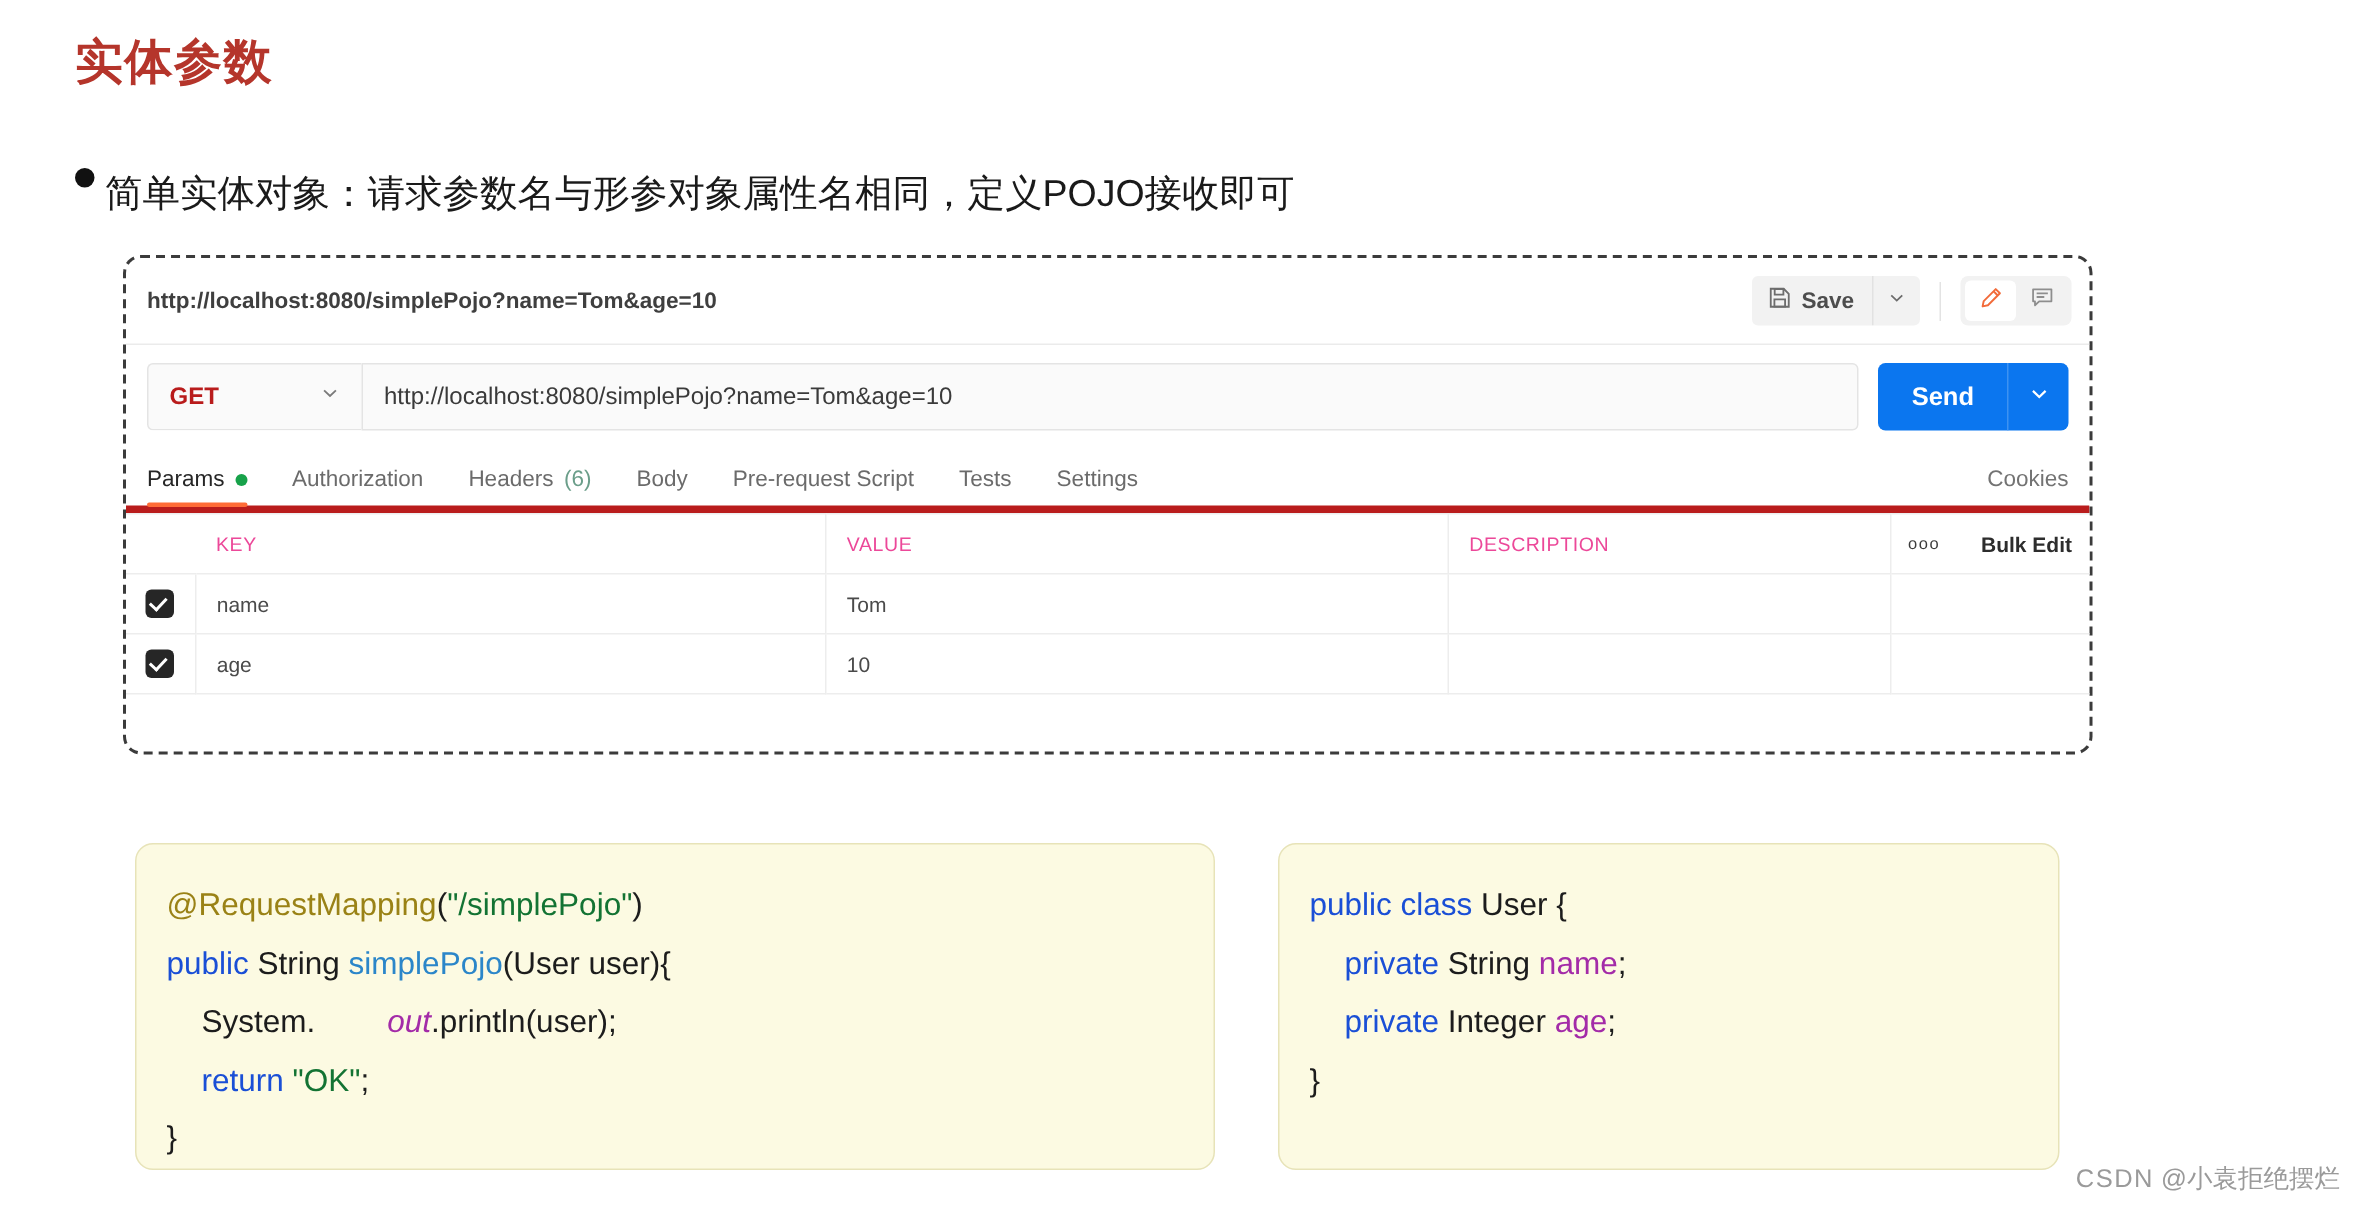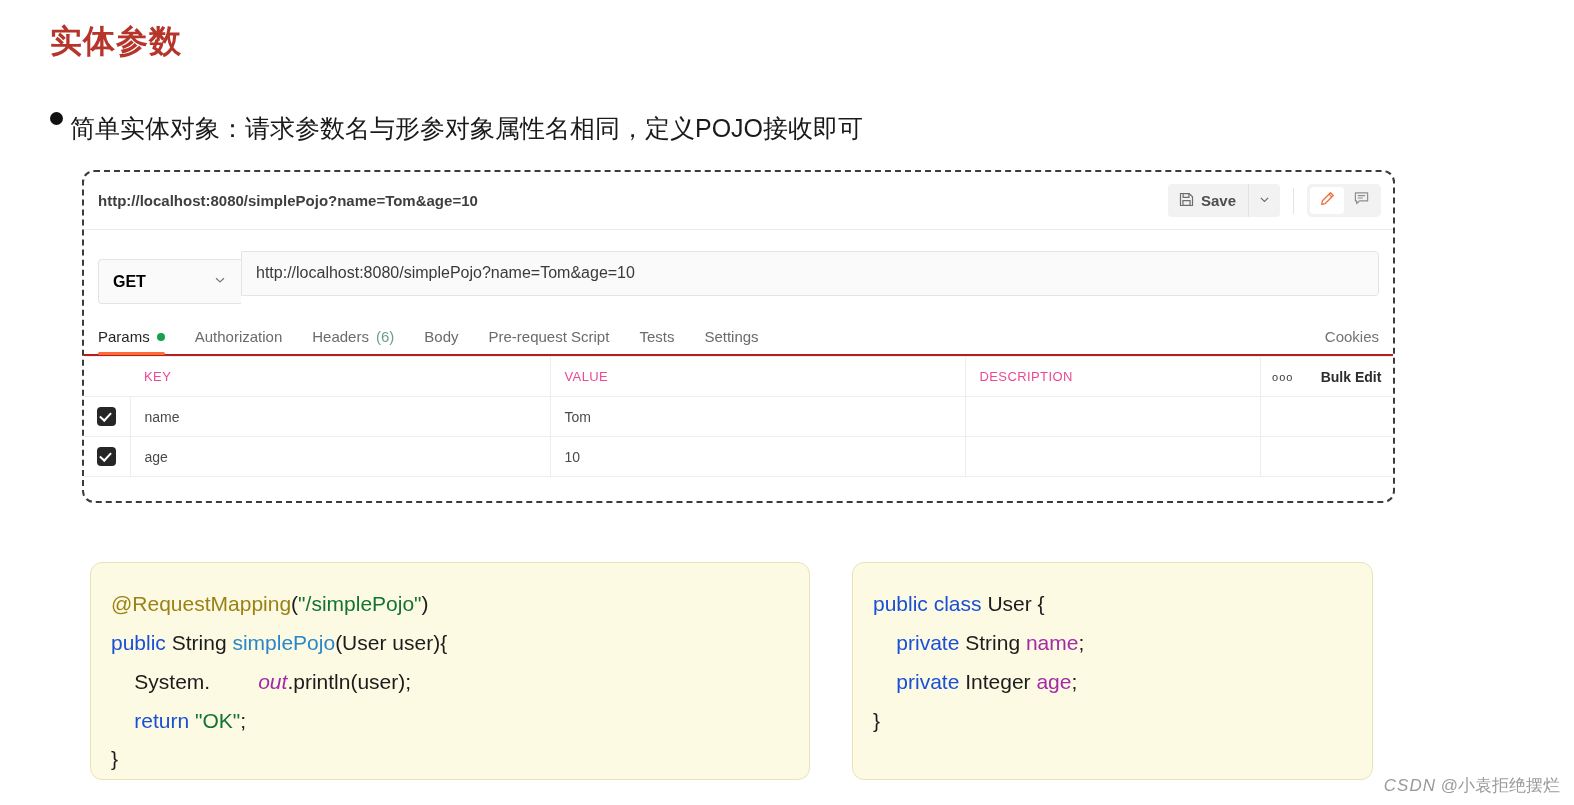--- a/index.html
+++ b/index.html
@@ -142,22 +142,21 @@
     border: 1px solid #e4e4e4;
     border-right: none;
     border-radius: 4px 0 0 4px;
     display: flex;
     align-items: center;
     justify-content: space-between;
     padding: 16px 14px;
     box-sizing: border-box;
     font-size: 16px;
     font-weight: bold;
-    color: #000000;
-    margin-top: 17px;
+    color: #b91c1c;
   }
   .url-box {
     flex: 1;
     height: 45px;
     background: #fafafa;
     border: 1px solid #e4e4e4;
     border-radius: 0 4px 4px 0;
     display: flex;
     align-items: center;
     padding: 0 14px;
@@ -188,21 +187,21 @@
     align-items: center;
     justify-content: center;
     border-left: 1px solid #3d92f2;
   }
 
   
   .pm-tabs {
     display: flex;
     align-items: flex-end;
     padding: 0 14px;
-    border-bottom: 2px solid #b91c1c;
+    border-bottom: 5px solid #b91c1c;
     height: 40px;
     position: relative;
   }
   .pm-tab {
     font-size: 15px;
     color: #6b6b6b;
     padding: 0 0 9px 0;
     margin-right: 30px;
     display: flex;
     align-items: center;
@@ -339,21 +338,21 @@
   .k-plain  { color: #1c1c1c; }
 
   
   .watermark {
     position: absolute;
     right: 14px;
     bottom: 8px;
     font-size: 17px;
     color: #9a9a9a;
   }
-  .wm-brand { letter-spacing: 1px; font-style: italic; }
+  .wm-brand { letter-spacing: 1px; }
 </style>
 </head>
 <body>
 
 <div class="slide-title">实体参数</div>
 
 <div class="bullet-row">
   <span class="bullet-dot"></span>
   <span class="bullet-text">简单实体对象：请求参数名与形参对象属性名相同，定义POJO接收即可</span>
 </div>
@@ -409,20 +408,30 @@
     <div class="method-box">
       <span>GET</span>
       <span>
         <svg width="14" height="14" viewBox="0 0 16 16" fill="none" stroke="#7a7a7a" stroke-width="1.4">
           <path d="M3.5 6l4.5 4.3L12.5 6"></path>
         </svg>
       </span>
     </div>
     <div class="url-box">
       <span>http://localhost:8080/simplePojo?name=Tom&amp;age=10</span>
+    </div>
+    <div class="send-group">
+      <div class="send-btn">Send</div>
+      <div class="send-caret">
+        <span>
+          <svg width="15" height="15" viewBox="0 0 16 16" fill="none" stroke="#ffffff" stroke-width="1.6">
+            <path d="M3.5 6l4.5 4.3L12.5 6"></path>
+          </svg>
+        </span>
+      </div>
     </div>
   </div>
 
   <div class="pm-tabs">
     <div class="pm-tab active">
       <span>Params</span>
       <span class="tab-dot"></span>
     </div>
     <div class="pm-tab">
       <span>Authorization</span>

